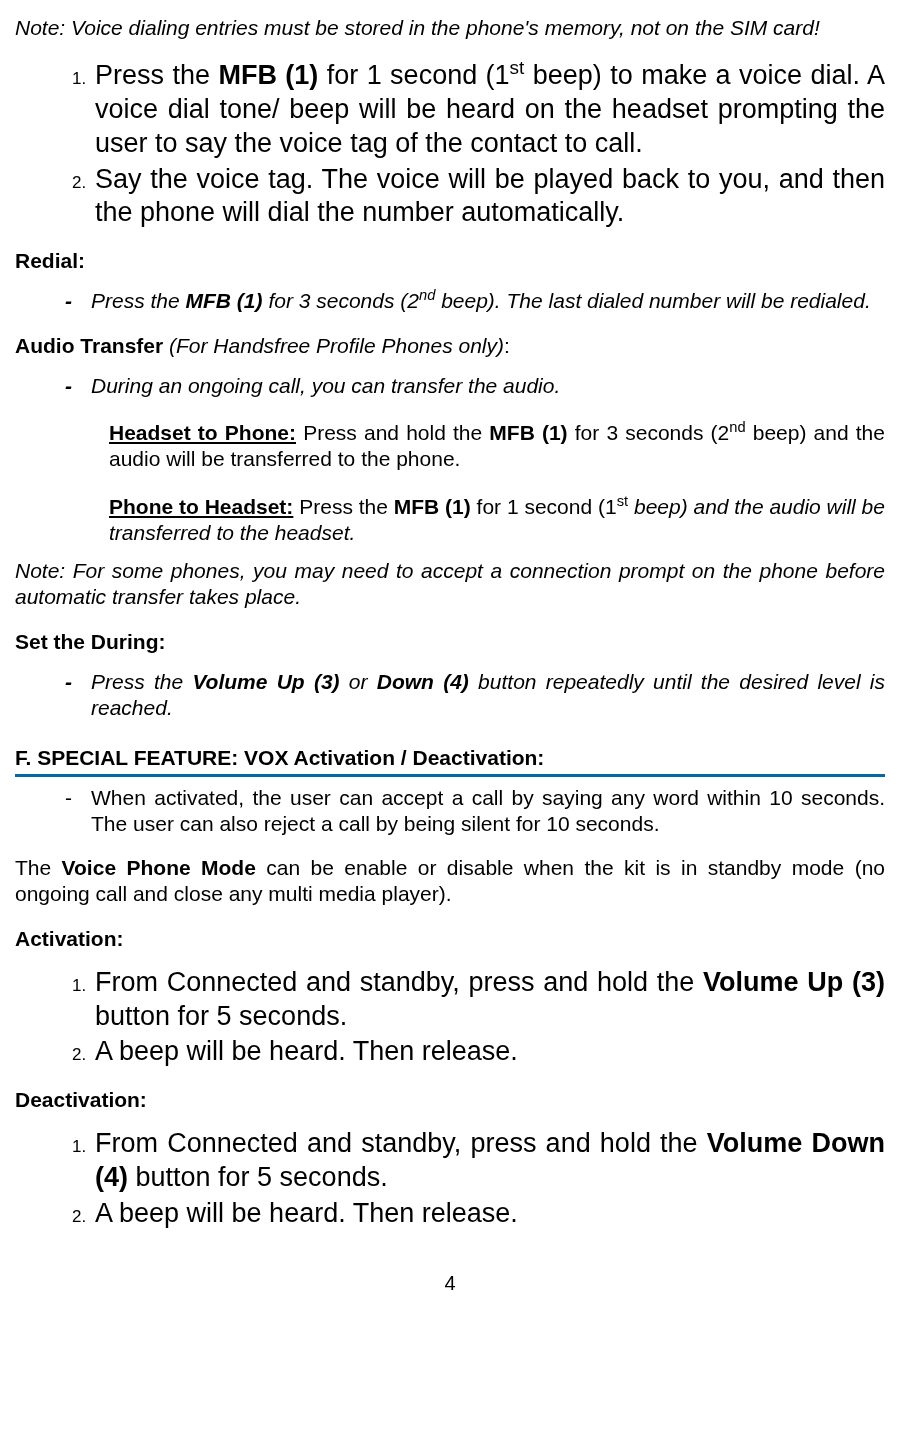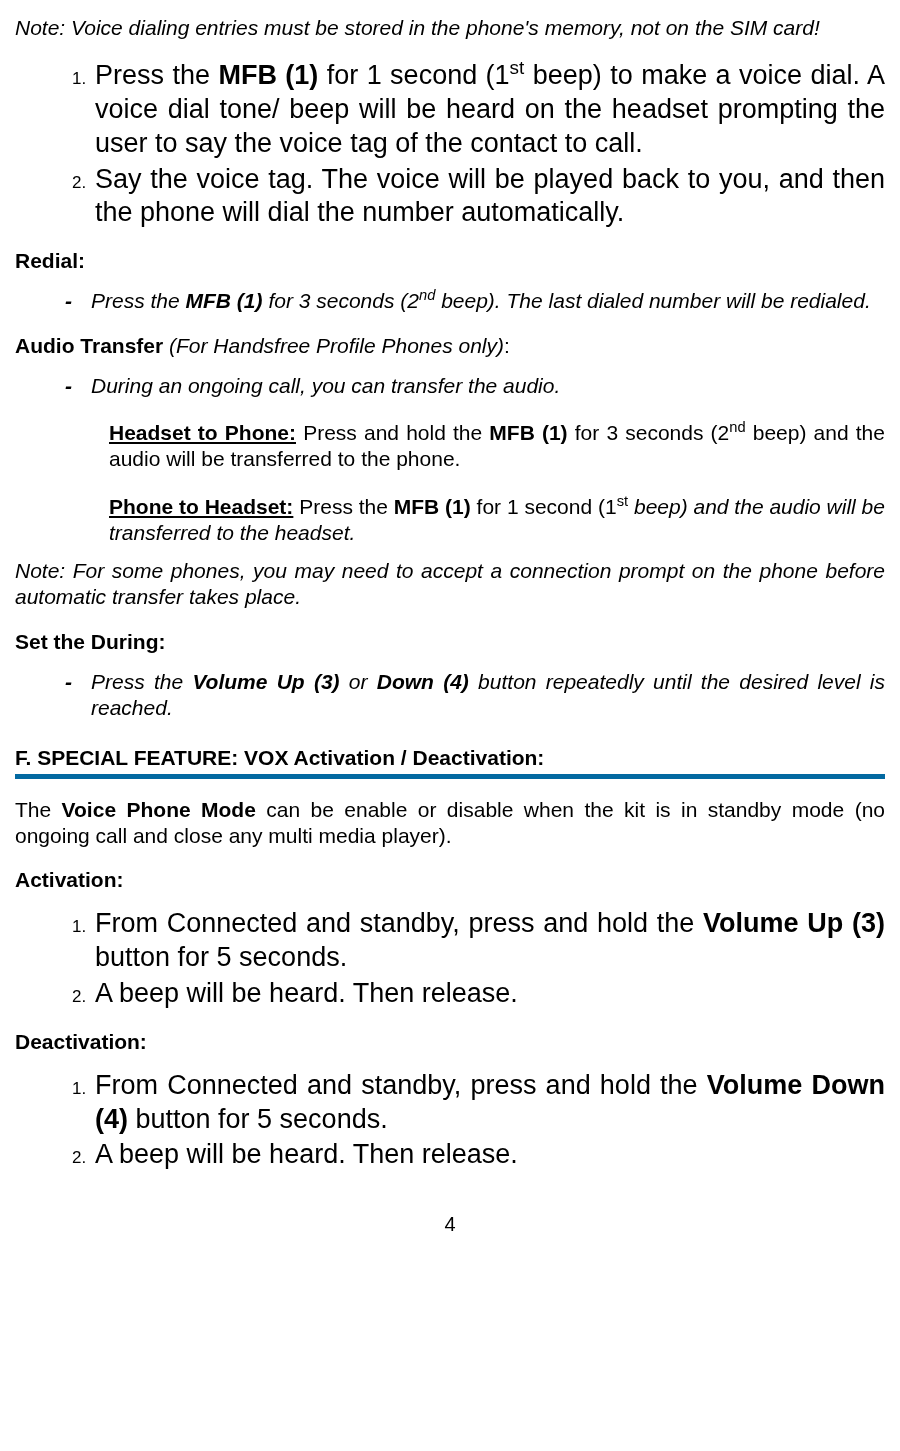--- a/index.html
+++ b/index.html
@@ -66,21 +66,21 @@
       content: "-";
       position: absolute;
       left: 0;
     }
     .heading {
       font-weight: bold;
       margin: 0 0 14px 0;
     }
     .section-heading {
       font-weight: bold;
-      border-bottom: 5px solid #0369a1;
+      border-bottom: 3px solid #0369a1;
       padding-bottom: 2px;
       margin: 24px 0 8px 0;
     }
     .sub-block {
       margin-left: 94px;
       text-align: justify;
       margin-bottom: 12px;
     }
     .para {
       text-align: justify;
@@ -135,20 +135,21 @@
 
 <ul class="dashed" style="margin-bottom:24px">
   <li>
     <span>Press the </span><span class="bold">Volume Up (3)</span><span> or </span><span class="bold">Down (4)</span><span> button repeatedly until the desired level is reached.</span>
   </li>
 </ul>
 
 <p class="section-heading">F. SPECIAL FEATURE: VOX Activation / Deactivation:</p>
 
 <ul class="dashed-light">
+  <li>When activated, the user can accept a call by saying any word within 10 seconds. The user can also reject a call by being silent for 10 seconds.</li>
 </ul>
 
 <p class="para">
   <span>The </span><span class="bold">Voice Phone Mode</span><span> can be enable or disable when the kit is in standby mode (no ongoing call and close any multi media player).</span>
 </p>
 
 <p class="heading">Activation:</p>
 
 <ol class="numbered">
   <li>

